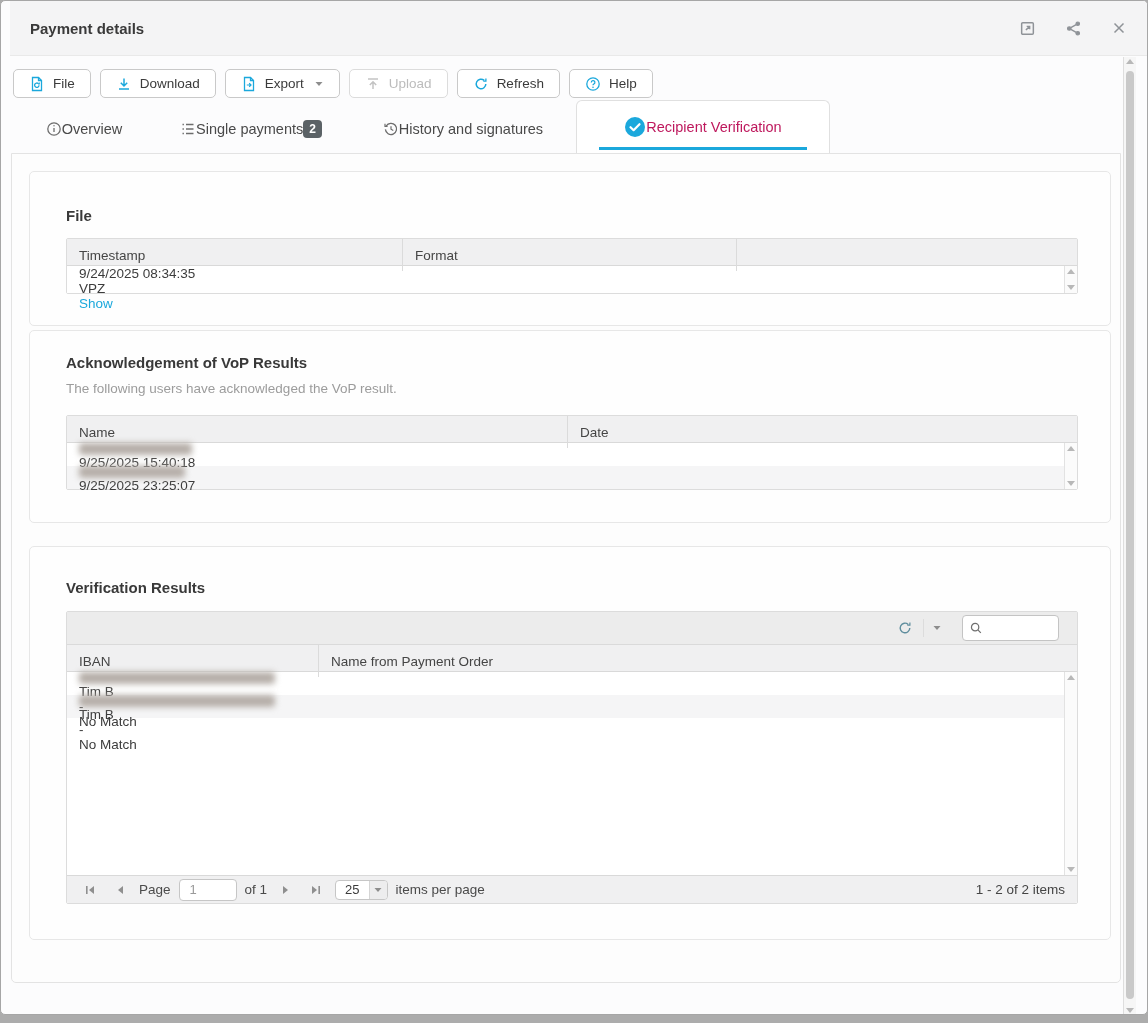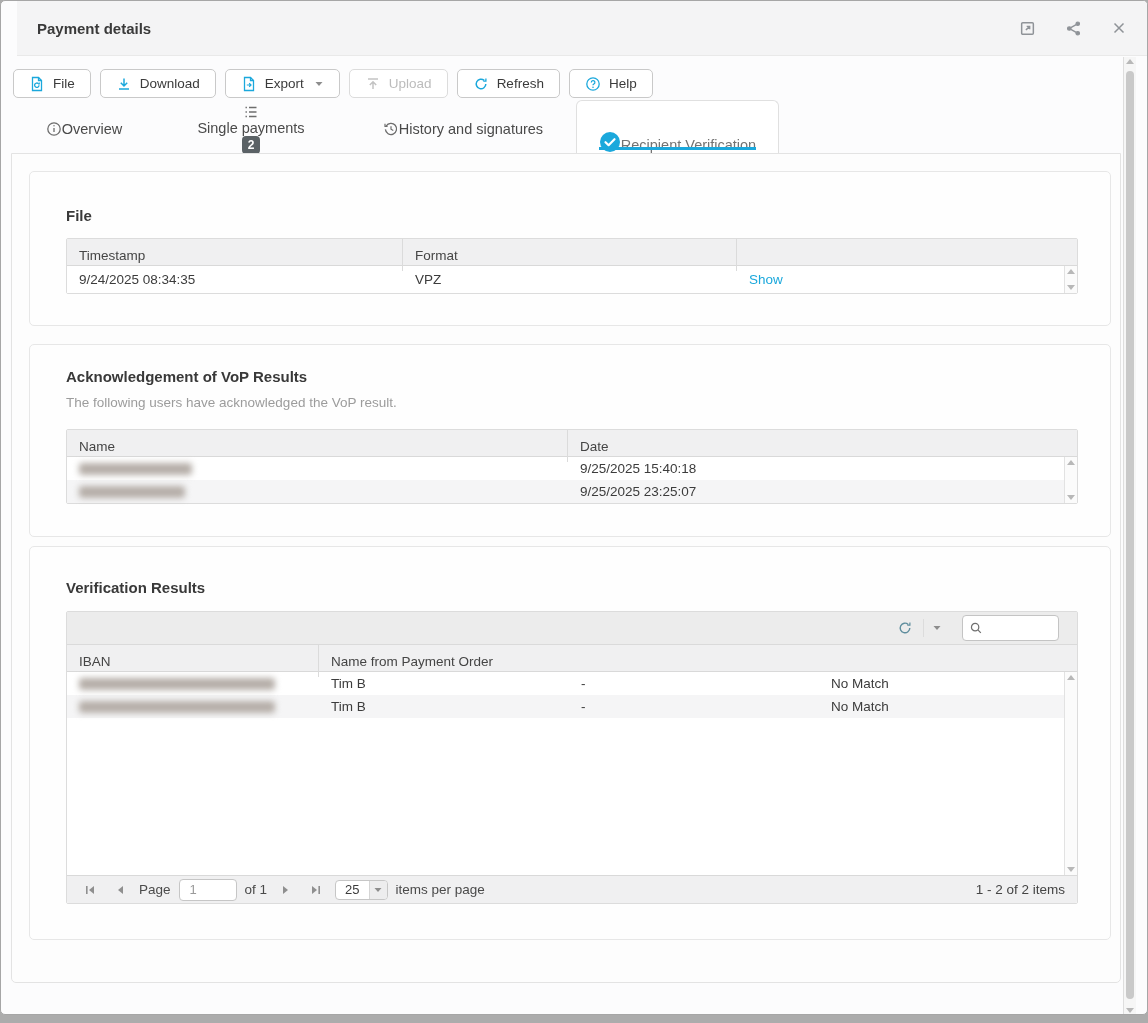--- a/index.html
+++ b/index.html
@@ -11,21 +11,21 @@
     font-size:13.5px;
     overflow:hidden;
   }
   .window {
     position:absolute; left:0; top:0; width:1148px; height:1015px;
     background:#fcfcfd; border:1px solid #a6a6a6; border-radius:5px;
     overflow:hidden;
   }
   
   .titlebar {
-    position:absolute; left:16px; top:0; right:0; height:55px;
+    position:absolute; left:9px; top:0; right:0; height:55px;
     background:#f4f4f5; border-bottom:1px solid #e9e9e9;
   }
   .titlebar .title {
     position:absolute; left:20px; top:19px;
     font-size:15px; font-weight:700; color:#3a3a3a;
   }
   .titlebar-icons { position:absolute; right:18px; top:17px; display:flex; gap:26px; }
   .tb-icon-btn { width:20px; height:20px; display:flex; align-items:center; justify-content:center; color:#8f9398; cursor:pointer; background:none; border:none; }
   
   .toolbar { position:absolute; left:12px; top:68px; display:flex; gap:9px; }
@@ -39,60 +39,60 @@
   .btn.disabled .icon { color:#c3c3c3; }
   .btn .caret { color:#8d8d8d; margin-left:2px; display:flex; }
   
   .tabbar { position:absolute; left:0; top:104px; width:1120px; height:48px; }
   .tab {
     position:absolute; top:0; height:48px; display:flex; align-items:center; justify-content:center;
     font-size:14.5px; color:#4a4a4a; cursor:pointer;
   }
   .tab .ticon { display:flex; color:#6d6d6d; }
   .tab-overview  { left:24px;  width:118px; }
-  .tab-single    { left:152px; width:196px;flex-direction:column; }
+  .tab-single    { left:152px; width:196px; }
   .tab-history   { left:360px; width:204px; }
   .tab-recipient {
-    left:575px; width:203px; top:-5px; height:53px;
+    left:575px; width:254px; top:-5px; height:53px;
     background:#fff; border:1px solid #e0e0e0; border-bottom:none;
-    border-radius:6px 6px 0 0; color:#737373;align-items:flex-end;
+    border-radius:6px 6px 0 0; color:#be185d;
   }
   .tab-recipient::after {
     content:""; position:absolute; left:22px; right:22px; bottom:3px; height:3px; background:#1ba8dc;
   }
   .badge {
     background:#5b6266; color:#fff; font-size:12px; font-weight:700;
     border-radius:4px; padding:3px 6px; line-height:12px;
   }
   
   .content-panel {
     position:absolute; left:10px; top:152px; width:1110px; height:830px;
     background:#fdfdfd; border:1px solid #e3e3e3; border-radius:0 0 5px 5px;
   }
   .card {
     position:absolute; left:17px; width:1082px;
     background:#fefefe; border:1px solid #e7e7e7; border-radius:5px;
   }
   .card-file { top:17px; height:155px; }
-  .card-ack  { top:190px; height:193px; }
+  .card-ack  { top:176px; height:193px; }
   .card-ver  { top:392px; height:394px; }
   .card h2 { position:absolute; left:36px; font-size:15px; font-weight:700; color:#393939; }
   .card-file h2 { top:35px; }
   .card-ack h2 { top:23px; }
   .card-ver h2 { top:32px; }
   .subtitle { position:absolute; left:36px; top:50px; font-size:13.5px; color:#9c9c9c; }
   
   .grid { position:absolute; left:36px; width:1012px; border:1px solid #dcdcdc; border-radius:2px; background:#fff; }
   .grid-file { top:66px; height:56px; }
   .grid-ack  { top:84px; height:75px; }
   .grid-ver  { top:64px; height:293px; }
   .ghead { display:flex; background:#f0f0f1; border-bottom:1px solid #d9d9d9; height:27px; }
   .ghead .gc { display:flex; align-items:center; padding:16px 12px; color:#454545; border-right:1px solid #dbdbdb; }
   .ghead .gc:last-child { border-right:none; }
-  .grow { display:flex; height:27px; background:#fff; }
+  .grow { display:flex; height:27px; background:#fff;flex-direction:column; }
   .grow.h23 { height:23px; }
   .grow.alt { background:#f5f5f6; }
   .grow .gc { display:flex; align-items:center; padding:0 12px; color:#3c3c3c; }
   
   .cf1 { width:336px; } .cf2 { width:334px; } .cf3 { flex:1; }
   .ca1 { width:501px; } .ca2 { flex:1; }
   .cv1 { width:252px; } .cv2 { width:250px; } .cv3 { width:250px; } .cv4 { flex:1; }
   .link { color:#1ba8dc; cursor:pointer; text-decoration:none; }
   .redacted { display:inline-block; height:12px; border-radius:3px; background:#b5aea8; filter:blur(3px); }
   .red-name1 { width:113px; } .red-name2 { width:106px; } .red-iban { width:196px; }

